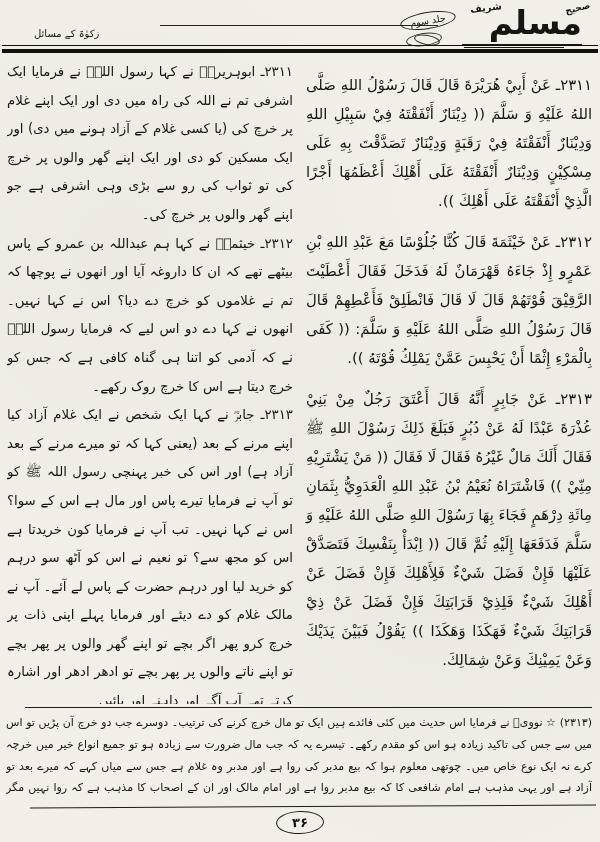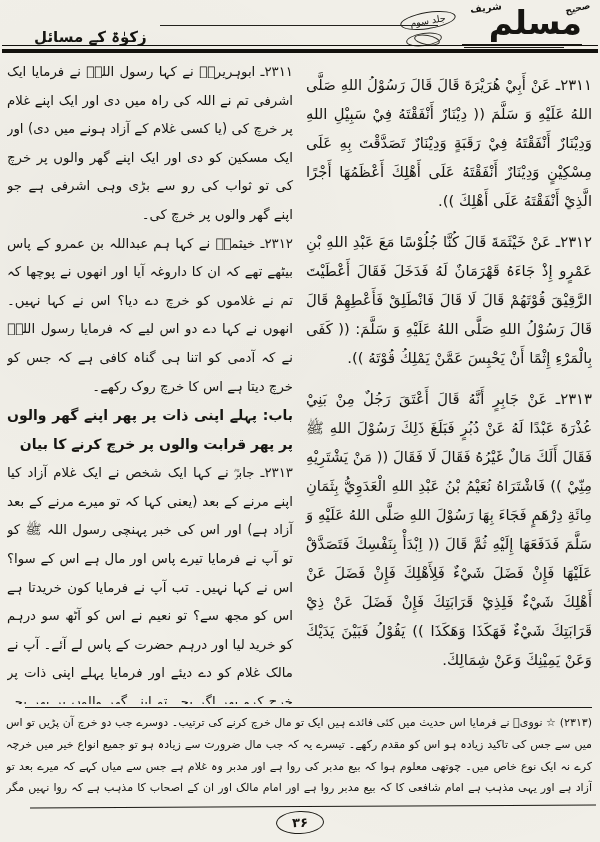--- a/index.html
+++ b/index.html
@@ -24,21 +24,21 @@
   .t-underline{position:absolute;top:42px;right:12px;width:120px;border-top:1.6px solid #1a1914;}
   .t-underline2{position:absolute;top:45px;right:30px;width:100px;border-top:1px solid #1a1914;}
   .t-sharif{position:absolute;top:0px;right:92px;font-size:10px;font-weight:bold;transform:rotate(-6deg);}
   .t-badge{position:absolute;top:10px;left:6px;border:1.3px solid #22211c;border-radius:50%;
     padding:2px 9px;font-size:9.5px;white-space:nowrap;transform:rotate(-9deg);background:transparent;}
   .t-flourish{position:absolute;top:30px;left:10px;width:44px;height:15px;}
   .t-flourish::before,.t-flourish::after{content:"";position:absolute;border:1px solid #33322c;border-radius:50%;}
   .t-flourish::before{left:2px;top:1px;width:34px;height:11px;transform:rotate(-8deg);}
   .t-flourish::after{left:10px;top:3px;width:24px;height:8px;transform:rotate(10deg);}
   .head-rule-thin{position:absolute;top:25px;left:160px;width:278px;border-top:1.3px solid #23221d;}
-  .section-label{position:absolute;top:28px;left:34px;font-size:15px;font-weight:bold;}
+  .section-label{position:absolute;top:28px;left:34px;font-size:10px;font-weight:normal;}
   .double-rule-a{position:absolute;top:45px;left:2px;right:2px;border-top:1.8px solid #12110d;}
   .double-rule-b{position:absolute;top:49px;left:2px;right:2px;height:3.6px;background:#12110d;}
   
   .columns{position:absolute;top:58px;left:7px;right:8px;height:646px;display:flex;gap:13px;overflow:hidden;}
   .col{flex:1 1 0;min-width:0;}
   .col p{margin:0;text-align:justify;text-justify:inter-word;}
   .col-arabic p{font-size:14.8px;line-height:29px;margin-top:12px;}
   .col-urdu p{font-size:13.3px;line-height:28.6px;}
   .bab{margin:1px 0 1px;text-align:center;font-weight:bold;}
   .col-arabic .bab{font-size:15.5px;line-height:29px;}
@@ -78,21 +78,20 @@
 
     <section class="col col-arabic">
       <p>۲۳۱۱ـ عَنْ أَبِيْ هُرَيْرَةَ قَالَ قَالَ رَسُوْلُ اللهِ صَلَّى اللهُ عَلَيْهِ وَ سَلَّمَ (( دِيْنَارٌ أَنْفَقْتَهُ فِيْ سَبِيْلِ اللهِ وَدِيْنَارٌ أَنْفَقْتَهُ فِيْ رَقَبَةٍ وَدِيْنَارٌ تَصَدَّقْتَ بِهِ عَلَى مِسْكِيْنٍ وَدِيْنَارٌ أَنْفَقْتَهُ عَلَى أَهْلِكَ أَعْظَمُهَا أَجْرًا الَّذِيْ أَنْفَقْتَهُ عَلَى أَهْلِكَ )).</p>
       <p>۲۳۱۲ـ عَنْ خَيْثَمَةَ قَالَ كُنَّا جُلُوْسًا مَعَ عَبْدِ اللهِ بْنِ عَمْرٍو إِذْ جَاءَهُ قَهْرَمَانٌ لَهُ فَدَخَلَ فَقَالَ أَعْطَيْتَ الرَّقِيْقَ قُوْتَهُمْ قَالَ لَا قَالَ فَانْطَلِقْ فَأَعْطِهِمْ قَالَ قَالَ رَسُوْلُ اللهِ صَلَّى اللهُ عَلَيْهِ وَ سَلَّمَ: (( كَفَى بِالْمَرْءِ إِثْمًا أَنْ يَحْبِسَ عَمَّنْ يَمْلِكُ قُوْتَهُ )).</p>
       <p>۲۳۱۳ـ عَنْ جَابِرٍ أَنَّهُ قَالَ أَعْتَقَ رَجُلٌ مِنْ بَنِيْ عُذْرَةَ عَبْدًا لَهُ عَنْ دُبُرٍ فَبَلَغَ ذَلِكَ رَسُوْلَ اللهِ ﷺ فَقَالَ أَلَكَ مَالٌ غَيْرُهُ فَقَالَ لَا فَقَالَ (( مَنْ يَشْتَرِيْهِ مِنِّيْ )) فَاشْتَرَاهُ نُعَيْمُ بْنُ عَبْدِ اللهِ الْعَدَوِيُّ بِثَمَانِ مِائَةِ دِرْهَمٍ فَجَاءَ بِهَا رَسُوْلَ اللهِ صَلَّى اللهُ عَلَيْهِ وَ سَلَّمَ فَدَفَعَهَا إِلَيْهِ ثُمَّ قَالَ (( اِبْدَأْ بِنَفْسِكَ فَتَصَدَّقْ عَلَيْهَا فَإِنْ فَضَلَ شَيْءٌ فَلِأَهْلِكَ فَإِنْ فَضَلَ عَنْ أَهْلِكَ شَيْءٌ فَلِذِيْ قَرَابَتِكَ فَإِنْ فَضَلَ عَنْ ذِيْ قَرَابَتِكَ شَيْءٌ فَهَكَذَا وَهَكَذَا )) يَقُوْلُ فَبَيْنَ يَدَيْكَ وَعَنْ يَمِيْنِكَ وَعَنْ شِمَالِكَ.</p>
     </section>
 
     <section class="col col-urdu">
       <p>۲۳۱۱ـ ابوہریرہؓ نے کہا رسول اللہؐ نے فرمایا ایک اشرفی تم نے اللہ کی راہ میں دی اور ایک اپنے غلام پر خرچ کی (یا کسی غلام کے آزاد ہونے میں دی) اور ایک مسکین کو دی اور ایک اپنے گھر والوں پر خرچ کی تو ثواب کی رو سے بڑی وہی اشرفی ہے جو اپنے گھر والوں پر خرچ کی۔</p>
       <p>۲۳۱۲ـ خیثمہؓ نے کہا ہم عبداللہ بن عمرو کے پاس بیٹھے تھے کہ ان کا داروغہ آیا اور انھوں نے پوچھا کہ تم نے غلاموں کو خرچ دے دیا؟ اس نے کہا نہیں۔ انھوں نے کہا دے دو اس لیے کہ فرمایا رسول اللہؐ نے کہ آدمی کو اتنا ہی گناہ کافی ہے کہ جس کو خرچ دیتا ہے اس کا خرچ روک رکھے۔</p>
-      <p class="bab">باب: پہلے اپنی ذات پر پھر اپنے گھر والوں پر پھر قرابت والوں پر خرچ کرنے کا بیان</p>
       <p>۲۳۱۳ـ جابرؓ نے کہا ایک شخص نے ایک غلام آزاد کیا اپنے مرنے کے بعد (یعنی کہا کہ تو میرے مرنے کے بعد آزاد ہے) اور اس کی خبر پہنچی رسول اللہ ﷺ کو تو آپ نے فرمایا تیرے پاس اور مال ہے اس کے سوا؟ اس نے کہا نہیں۔ تب آپ نے فرمایا کون خریدتا ہے اس کو مجھ سے؟ تو نعیم نے اس کو آٹھ سو درہم کو خرید لیا اور درہم حضرت کے پاس لے آئے۔ آپ نے مالک غلام کو دے دیئے اور فرمایا پہلے اپنی ذات پر خرچ کرو پھر اگر بچے تو اپنے گھر والوں پر پھر بچے تو اپنے ناتے والوں پر پھر بچے تو ادھر ادھر اور اشارہ کرتے تھے آپ آگے اور داہنے اور بائیں۔</p>
     </section>
 
   </main>
 
   <div class="footnote-sep"></div>
   <footer class="footnote">
     <p>(۲۳۱۳) ☆ نوویؒ نے فرمایا اس حدیث میں کئی فائدے ہیں ایک تو مال خرچ کرنے کی ترتیب۔ دوسرے جب دو خرچ آن پڑیں تو اس میں سے جس کی تاکید زیادہ ہو اس کو مقدم رکھے۔ تیسرے یہ کہ جب مال ضرورت سے زیادہ ہو تو جمیع انواع خیر میں خرچہ کرے نہ ایک نوع خاص میں۔ چوتھی معلوم ہوا کہ بیع مدبر کی روا ہے اور مدبر وہ غلام ہے جس سے میاں کہے کہ میرے بعد تو آزاد ہے اور یہی مذہب ہے امام شافعی کا کہ بیع مدبر روا ہے اور امام مالک اور ان کے اصحاب کا مذہب ہے کہ روا نہیں مگر جبکہ مالک پر قرض ہو اور یہ حدیث صاف ان پر حجت ہے۔</p>
   </footer>
 

